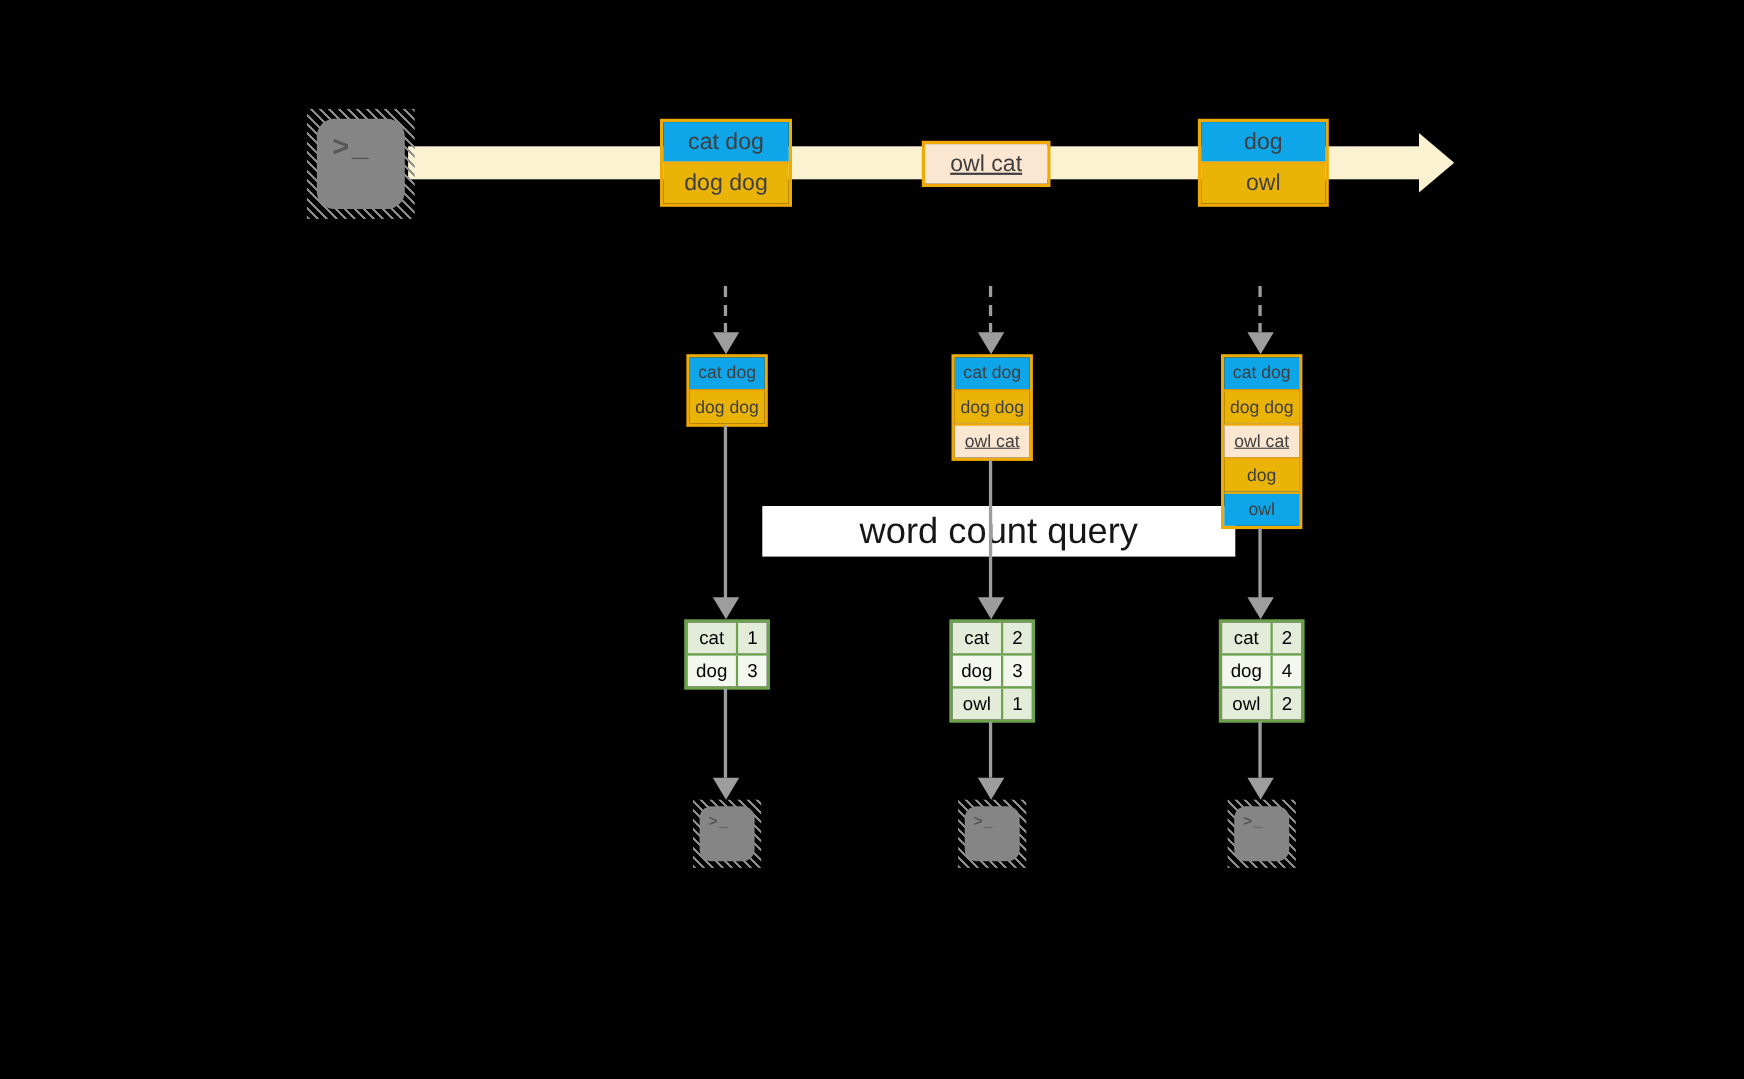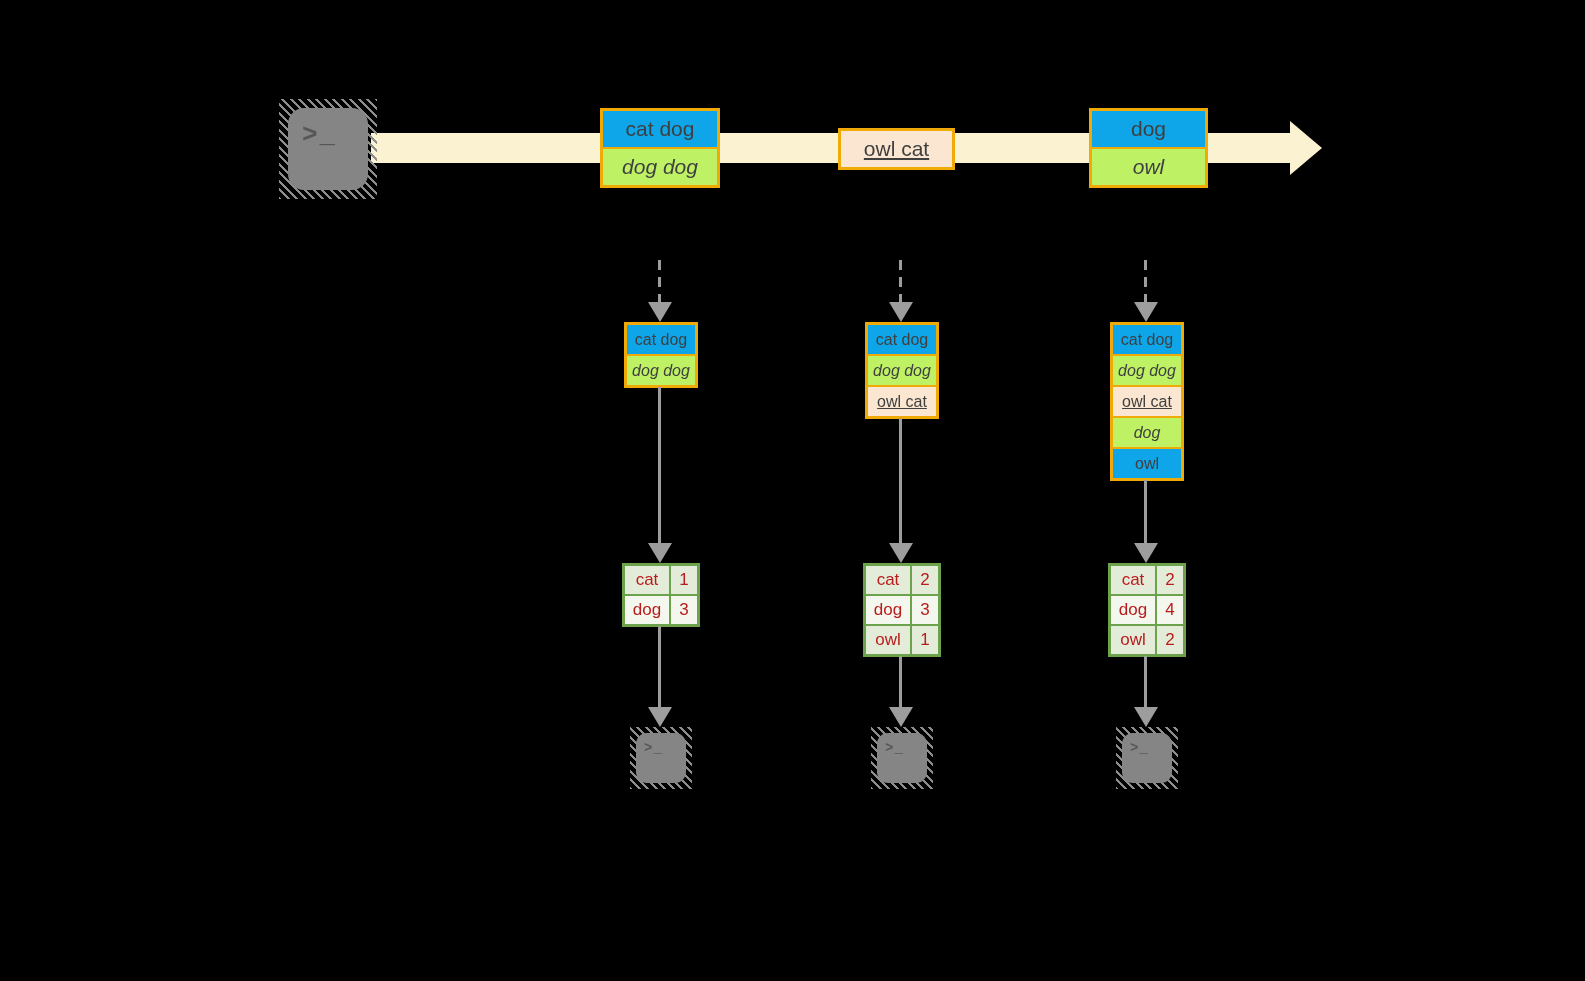--- a/index.html
+++ b/index.html
@@ -9,27 +9,27 @@
   }
   
   .band{position:absolute;left:371px;top:133px;width:919px;height:30px;background:#fbf2d2;z-index:0;}
   .band-head{position:absolute;left:1290px;top:121px;width:0;height:0;z-index:0;
     border-top:27px solid transparent;border-bottom:27px solid transparent;border-left:32px solid #fbf2d2;}
   
   .box-stack{position:absolute;box-sizing:border-box;border:3px solid #f0aa05;z-index:2;}
   .box-stack .row{border-top:2px solid #f0aa05;text-align:center;color:#3f3f3f;}
   .box-stack .row:first-child{border-top:none;}
   .fill-a{background:#0ea5e9;}
-  .fill-b{background:#bef264;font-style:italic;}
+  .fill-b{background:#eab308;}
   .fill-c{background:#fbe7d1;text-decoration:underline;}
   .top-row{height:36px;line-height:36px;font-size:21px;}
   .mid-row{height:29px;line-height:29px;font-size:16px;}
   
   .gtable{position:absolute;box-sizing:border-box;border:3px solid #6ba24b;z-index:2;width:78px;}
-  .gtable .grow{display:flex;height:28px;line-height:28px;border-top:2px solid #6ba24b;font-size:17px;color:#b91c1c;}
+  .gtable .grow{display:flex;height:28px;line-height:28px;border-top:2px solid #6ba24b;font-size:17px;color:#000000;}
   .gtable .grow:first-child{border-top:none;}
   .gtable .wcell{width:44px;text-align:center;}
   .gtable .ccell{flex:1;border-left:2px solid #6ba24b;text-align:center;}
   .ga{background:#e3ecd8;}
   .gb{background:#f3f7ee;}
   
   .term{position:absolute;z-index:2;
     background:repeating-linear-gradient(45deg,#8d8d8d 0 2px,rgba(0,0,0,0) 2px 6px);}
   .term .inner{position:absolute;background:#858585;color:#575757;
     font-family:"Liberation Mono",monospace;font-weight:bold;box-sizing:border-box;}
@@ -89,20 +89,21 @@
   </div>
 
   <div class="box-stack" style="left:1110px;top:322px;width:74px;">
     <div class="row mid-row fill-a">cat dog</div>
     <div class="row mid-row fill-b">dog dog</div>
     <div class="row mid-row fill-c">owl cat</div>
     <div class="row mid-row fill-b">dog</div>
     <div class="row mid-row fill-a">owl</div>
   </div>
 
+  <div class="query-band">word count query</div>
 
   <div class="vline" style="left:658px;top:387px;height:157px;"></div>
   <div class="ahead" style="left:648px;top:543px;"></div>
   <div class="vline" style="left:899px;top:418px;height:126px;"></div>
   <div class="ahead" style="left:889px;top:543px;"></div>
   <div class="vline" style="left:1144px;top:480px;height:64px;"></div>
   <div class="ahead" style="left:1134px;top:543px;"></div>
 
   <div class="gtable" style="left:622px;top:563px;">
     <div class="grow ga">

